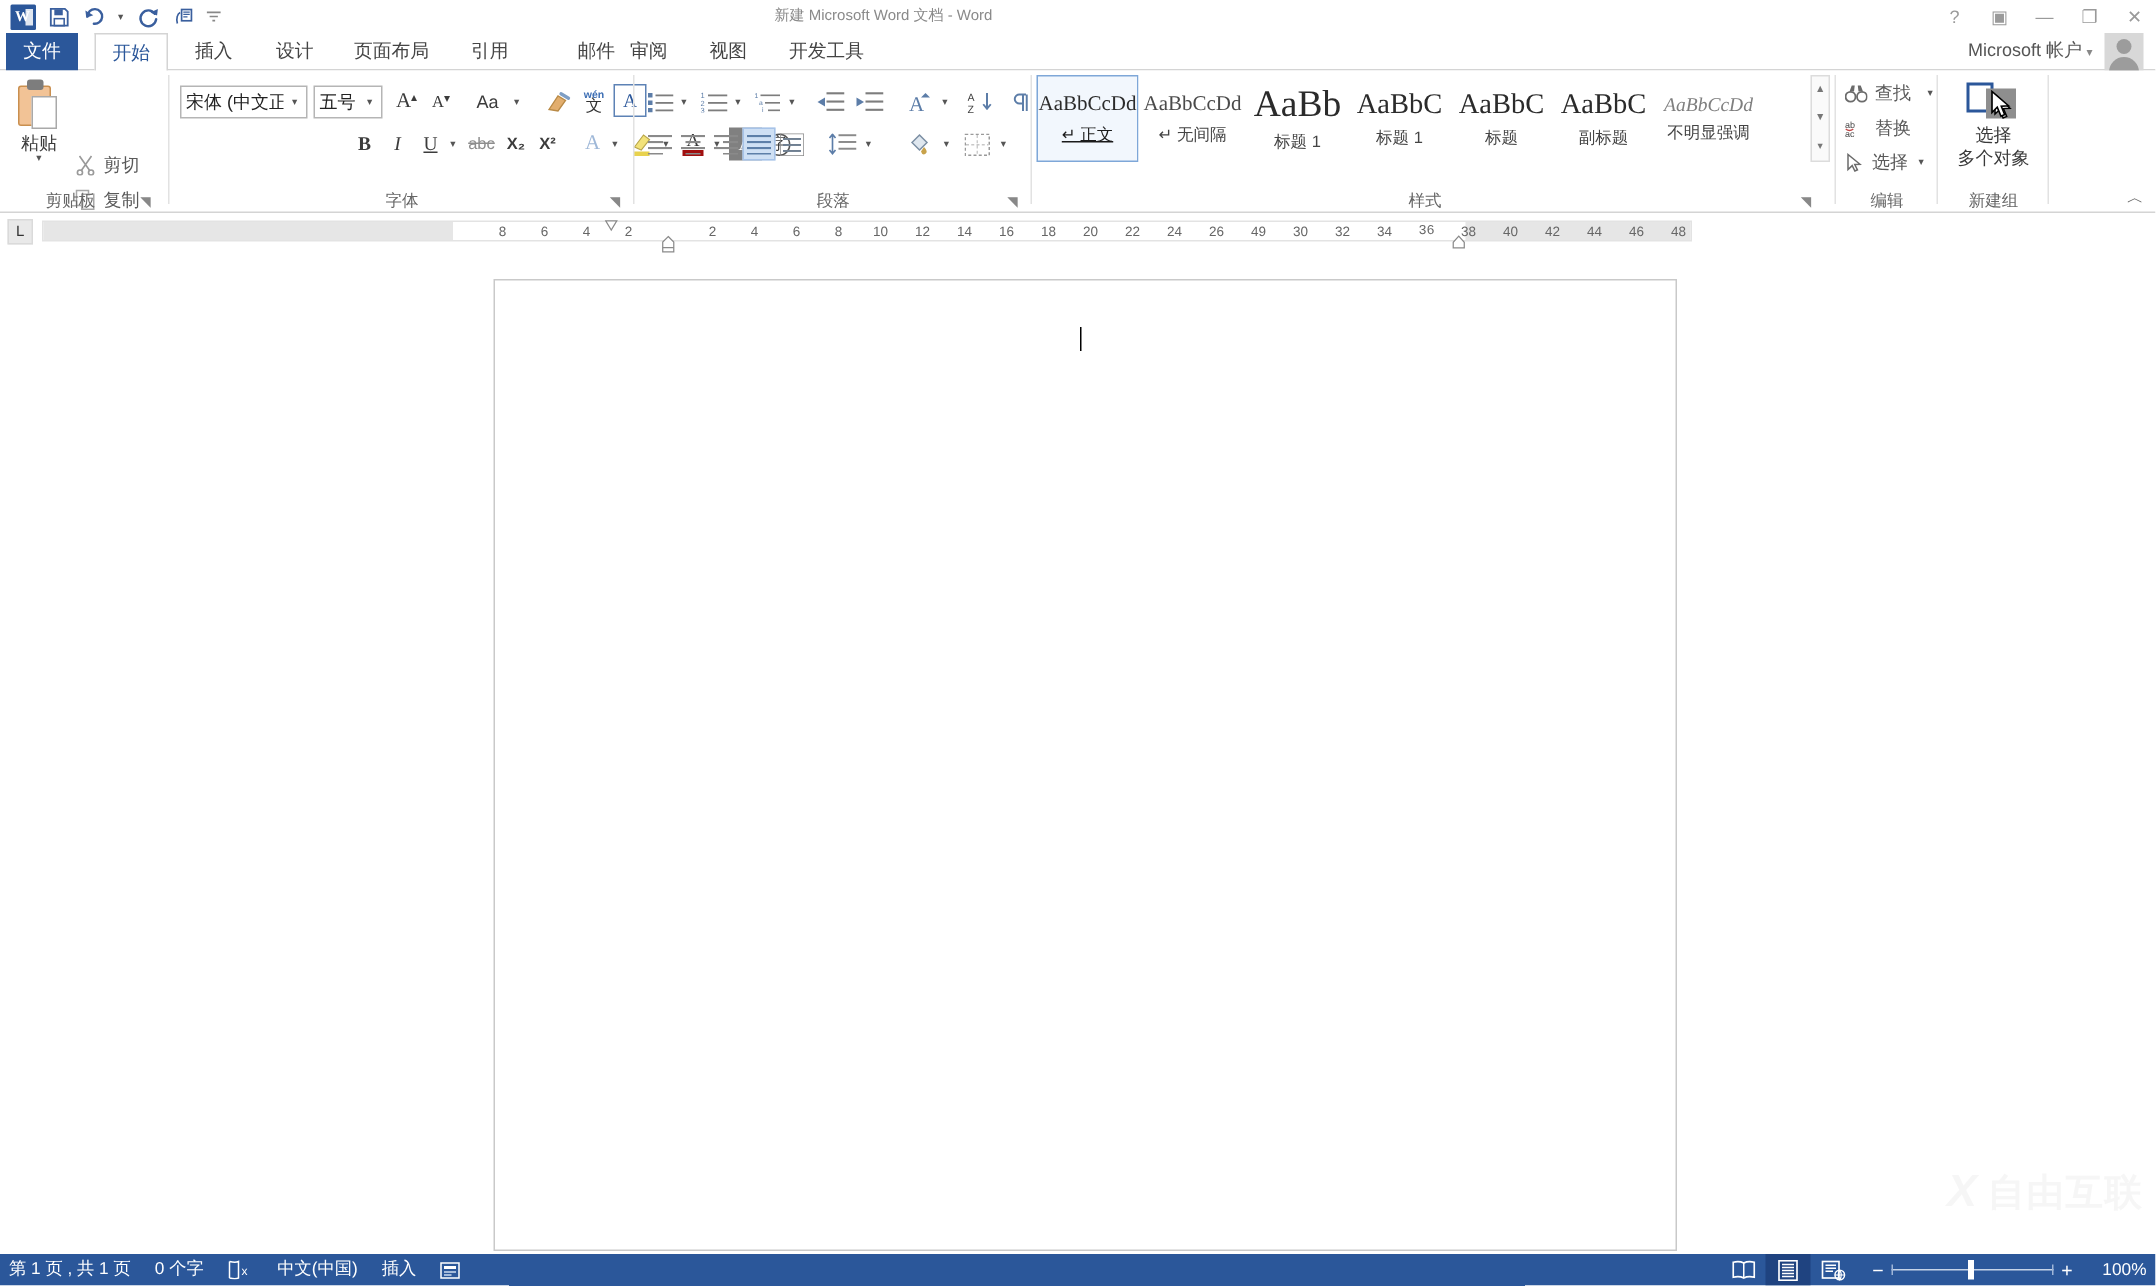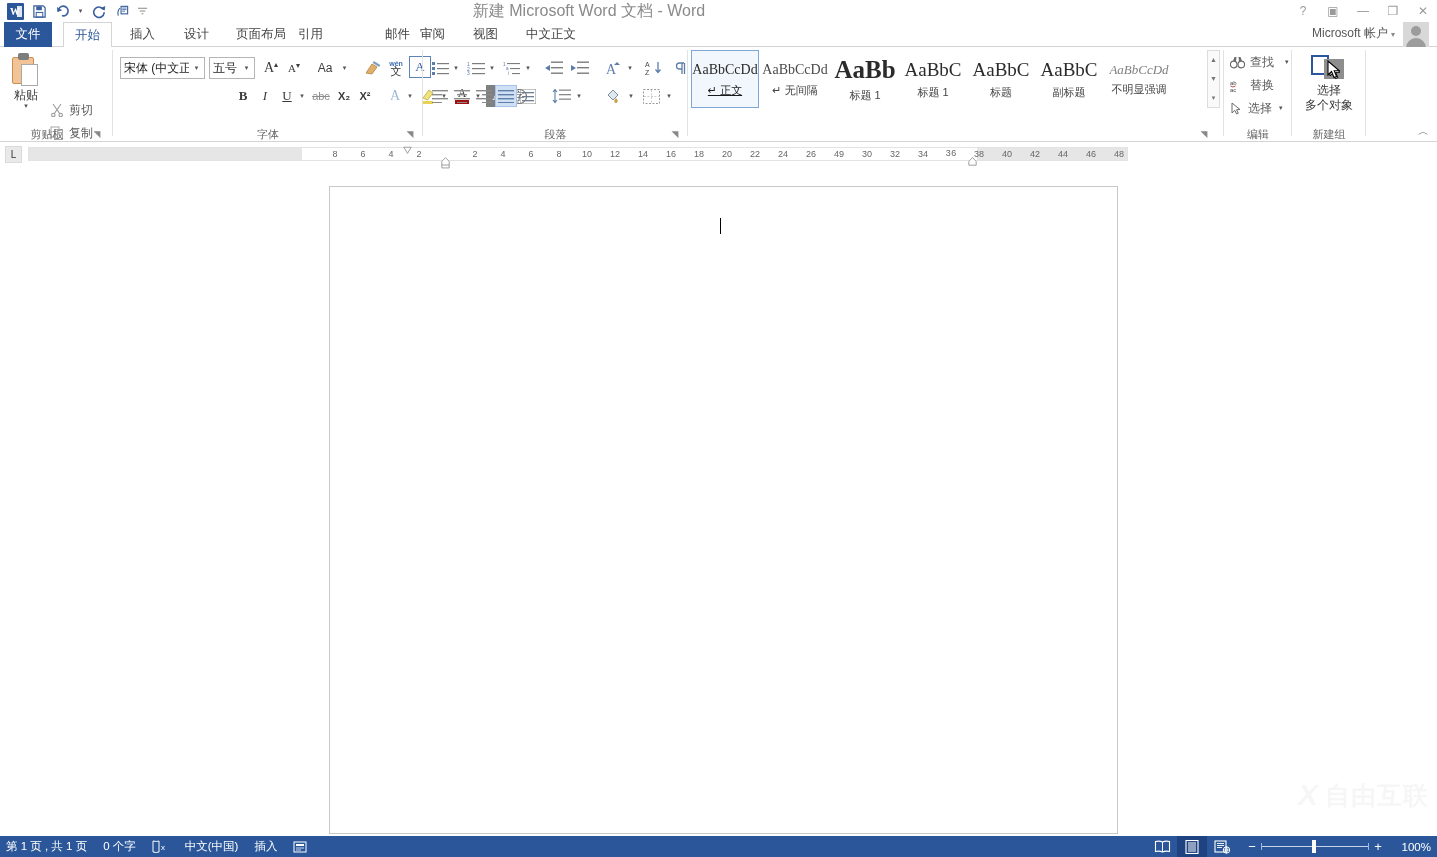--- a/index.html
+++ b/index.html
@@ -31,21 +31,21 @@
     content: "W"; position: absolute; left: 0; top: 0; width: 17px; height: 17px;
     color: #fff; font-size: 10px; font-weight: bold; line-height: 17px; text-align: center;
     font-family: "Liberation Serif", serif;
   }
   .wordlogo::before {
     content: ""; position: absolute; right: 2px; top: 3px; width: 5px; height: 11px;
     background: #fff; opacity: .85;
   }
   .title-text {
     position: absolute; left: 0; top: 0; width: 1143px; height: 22px;
-    text-align: center; line-height: 22px; font-size: 16px; color: #8a8a8a; padding-left: 35px;
+    text-align: center; line-height: 22px; font-size: 10px; color: #8a8a8a; padding-left: 35px;
   }
   .wincontrols { position: absolute; right: 6px; top: 0; height: 22px; display: flex; align-items: center; gap: 14px; }
   .wincontrols span { font-size: 12px; color: #9a9a9a; width: 16px; text-align: center; cursor: default; }
 
   
   .tabsrow {
     position: absolute; top: 22px; left: 0; width: 1437px; height: 25px;
     background: #fff; border-bottom: 1px solid #d4d4d4;
   }
   .tab {
@@ -291,25 +291,25 @@
       <span>✕</span>
     </div>
   </div>
 
   <div class="tabsrow">
     <div class="tab file" style="left:4px;width:48px">文件</div>
     <div class="tab active" style="left:63px;width:49px;text-align:center;padding:0">开始</div>
     <div class="tab" style="left:120px">插入</div>
     <div class="tab" style="left:174px">设计</div>
     <div class="tab" style="left:226px">页面布局</div>
-    <div class="tab" style="left:288px">引用</div>
+    <div class="tab" style="left:304px">引用</div>
     <div class="tab" style="left:375px">邮件</div>
     <div class="tab" style="left:410px">审阅</div>
     <div class="tab" style="left:463px">视图</div>
-    <div class="tab" style="left:516px">中文正文</div>
+    <div class="tab" style="left:516px">开发工具</div>
     <div class="acct">
       <span>Microsoft 帐户</span><span class="caret">▾</span>
     </div>
   </div>
   <div class="avatar"></div>
 
   <div class="ribbon">
 
     <div class="grp" style="left:0px;width:113px">
       <div class="pastebtn">
@@ -599,21 +599,21 @@
       <div id="styles-gallery" style="position:absolute;left:3px;top:0;width:516px;height:64px">
           <div class="stylebox sel" style="left: 0px; width: 68px;">
             <div class="preview" style="font-size: 14px;">AaBbCcDd</div>
             <div class="sname" style="text-decoration: underline; color: rgb(27, 27, 27);">↵ 正文</div>
           </div>
           <div class="stylebox" style="left: 68px; width: 72px;">
             <div class="preview" style="font-size: 14px; color: rgb(74, 74, 74);">AaBbCcDd</div>
             <div class="sname">↵ 无间隔</div>
           </div>
           <div class="stylebox" style="left: 140px; width: 68px;">
-            <div class="preview" style="font-size: 25px; font-weight: bold;">AaBb</div>
+            <div class="preview" style="font-size: 25px; font-weight: normal;">AaBb</div>
             <div class="sname">标题 1</div>
           </div>
           <div class="stylebox" style="left: 208px; width: 68px;">
             <div class="preview" style="font-size: 19px;">AaBbC</div>
             <div class="sname">标题 1</div>
           </div>
           <div class="stylebox" style="left: 276px; width: 68px;">
             <div class="preview" style="font-size: 19px;">AaBbC</div>
             <div class="sname">标题</div>
           </div>
@@ -624,20 +624,21 @@
           <div class="stylebox" style="left: 412px; width: 72px;">
             <div class="preview" style="font-size: 13px; font-style: italic; color: rgb(127, 127, 127);">AaBbCcDd</div>
             <div class="sname">不明显强调</div>
           </div>
         </div>
       <div class="stylescroll" style="right:4px">
         <div>▲</div>
         <div>▼</div>
         <div>▾</div>
       </div>
+      <div class="glabel" style="left:0;width:524px">样式</div>
       <div class="dlglaunch" style="right:14px">◥</div>
       <div class="gsep"></div>
     </div>
 
     <div class="grp" style="left:1224px;width:68px">
       <div class="smallbtn" style="left:6px;top:5px">
         <svg width="15" height="13" viewBox="0 0 15 13">
             <circle cx="3.7" cy="8.5" r="3.3" fill="none" stroke="#6b6b6b" stroke-width="1.2"></circle>
             <circle cx="11.3" cy="8.5" r="3.3" fill="none" stroke="#6b6b6b" stroke-width="1.2"></circle>
             <path d="M3 5 L4.5 1 h2 L6 5 M12 5 L10.5 1 h-2 L9 5" fill="#6b6b6b"></path>

